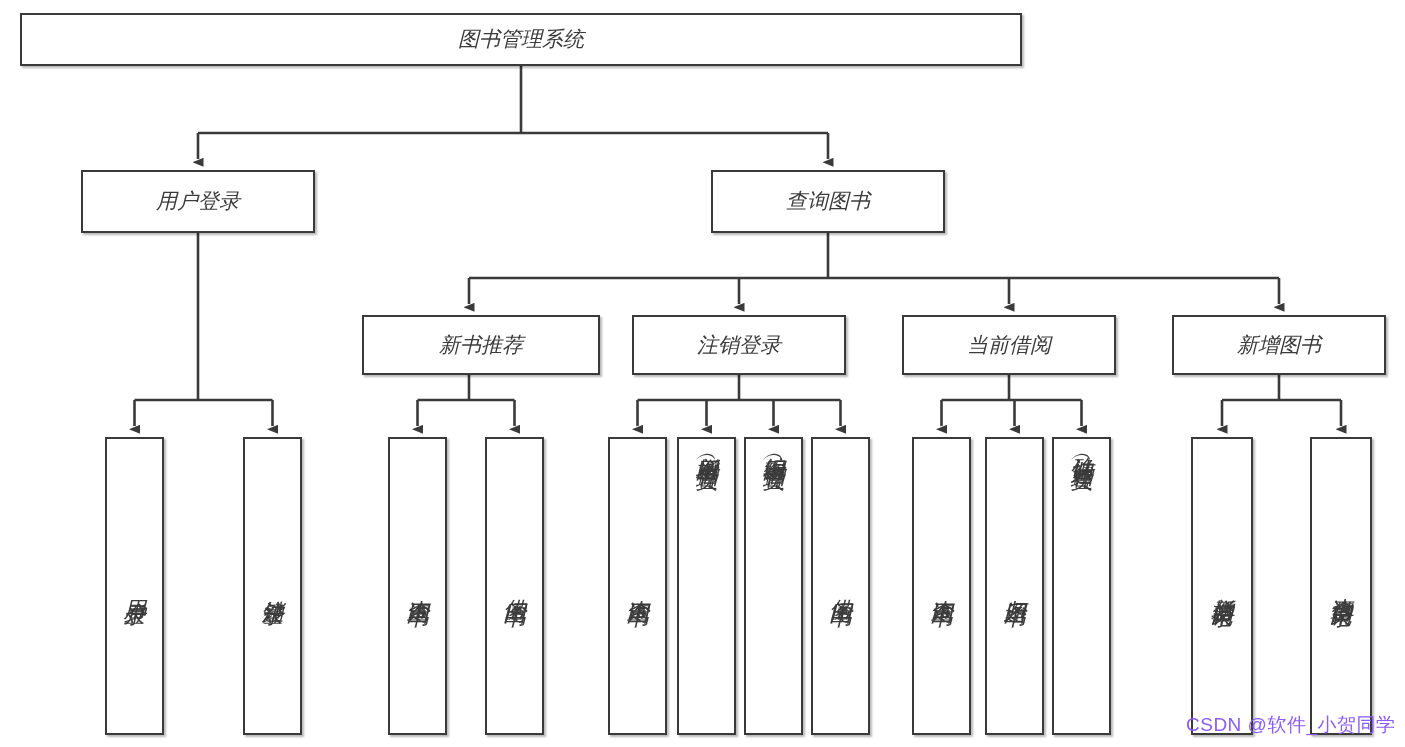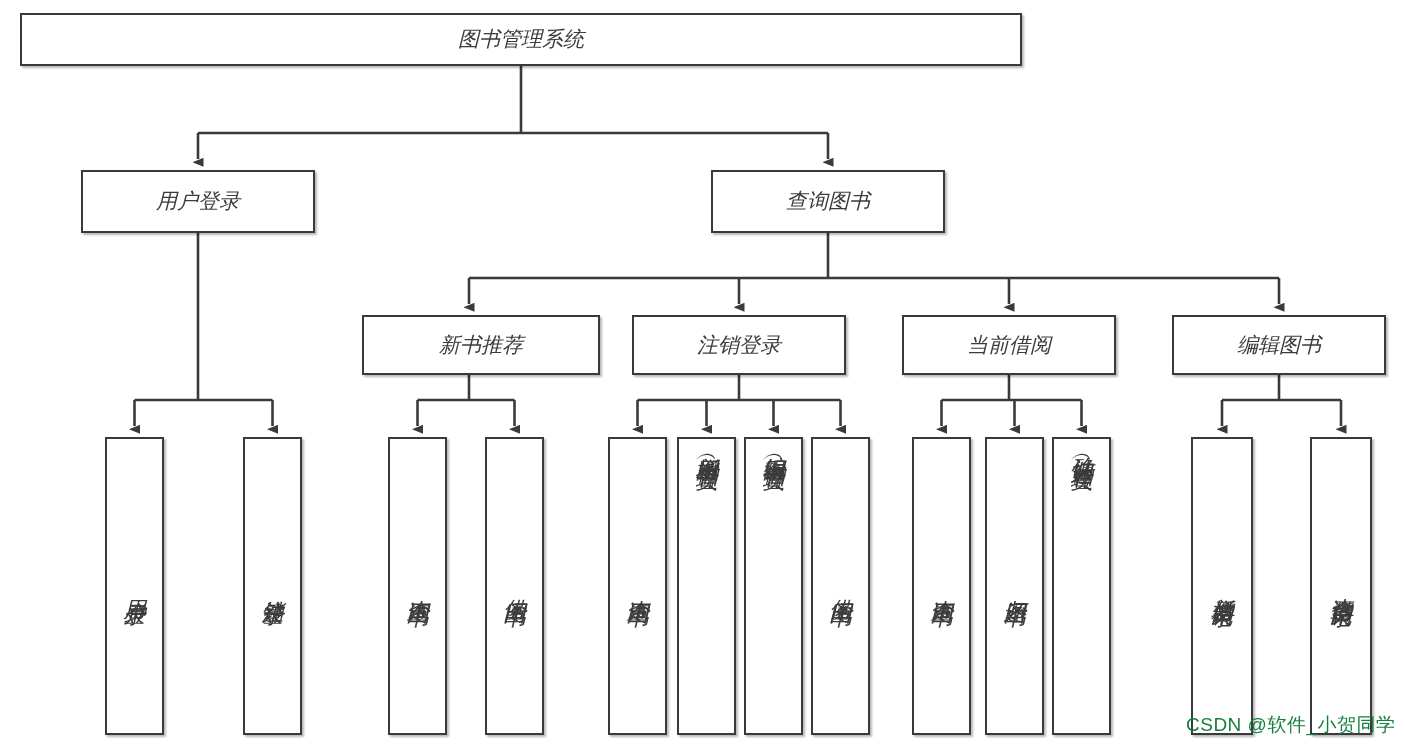--- a/index.html
+++ b/index.html
@@ -59,21 +59,21 @@
     white-space: pre;
   }
   .node.vertical.centered {
     align-items: center;
   }
   .watermark {
     position: absolute;
     left: 1186px;
     top: 712px;
     font-size: 19px;
-    color: #15803d;
+    color: #8b5cf6;
     z-index: 5;
     white-space: pre;
     letter-spacing: 0.5px;
   }
 </style>
 </head>
 <body>
 
 <div id="diagram-root">
 
@@ -133,21 +133,21 @@
       <div class="node horizontal" style="left: 362px; top: 315px; width: 238px; height: 60px;">
         <span class="node-label">新书推荐</span>
       </div>
       <div class="node horizontal" style="left: 632px; top: 315px; width: 214px; height: 60px;">
         <span class="node-label">注销登录</span>
       </div>
       <div class="node horizontal" style="left: 902px; top: 315px; width: 214px; height: 60px;">
         <span class="node-label">当前借阅</span>
       </div>
       <div class="node horizontal" style="left: 1172px; top: 315px; width: 214px; height: 60px;">
-        <span class="node-label">编辑图书</span>
+        <span class="node-label">新增图书</span>
       </div>
       <div class="node vertical centered" style="left: 105px; top: 437px; width: 59px; height: 298px;">
         <span class="node-label">用户登录</span>
       </div>
       <div class="node vertical centered" style="left: 243px; top: 437px; width: 59px; height: 298px;">
         <span class="node-label">注销登录</span>
       </div>
       <div class="node vertical centered" style="left: 388px; top: 437px; width: 59px; height: 298px;">
         <span class="node-label">查询图书</span>
       </div>

